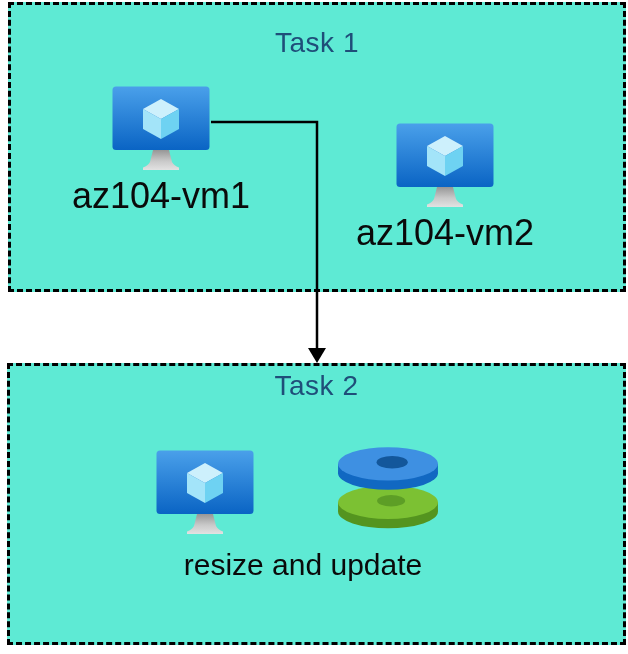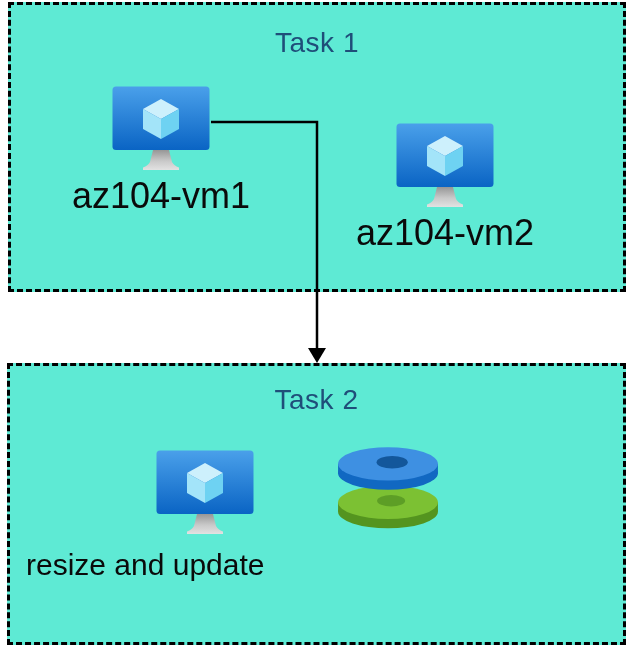--- a/index.html
+++ b/index.html
@@ -23,21 +23,21 @@
   .task-title {
     position: absolute;
     left: 0; width: 100%;
     text-align: center;
     font-size: 28px;
     font-weight: 400;
     color: #1f4e79;
     letter-spacing: 0.5px;
   }
   .task1 .task-title { top: 22px; }
-  .task2 .task-title { top: 18px; }
+  .task2 .task-title { top: 4px; }
 
   .vm-group {
     position: absolute;
     width: 200px;
     display: flex;
     flex-direction: column;
     align-items: center;
   }
   .vm-group.vm1 { left: 50px;  top: 81px; }
   .vm-group.vm2 { left: 334px; top: 81px; margin-top: 37px; }
@@ -48,23 +48,23 @@
     font-size: 36px;
     line-height: 36px;
     color: #0a0a0a;
   }
 
   .t2-vm-icon   { position: absolute; left: 146px; top: 84px; }
   .t2-disk-icon { position: absolute; left: 326px; top: 78px; }
 
   .caption {
     position: absolute;
-    left: 16px; top: 182px;
+    left: 3px; top: 182px;
     width: 580px;
-    text-align: left;
+    text-align: center;
     font-size: 30px;
     color: #0a0a0a;
   }
 
   .arrow-overlay {
     position: absolute;
     left: 0; top: 0;
     width: 628px; height: 654px;
     pointer-events: none;
   }

